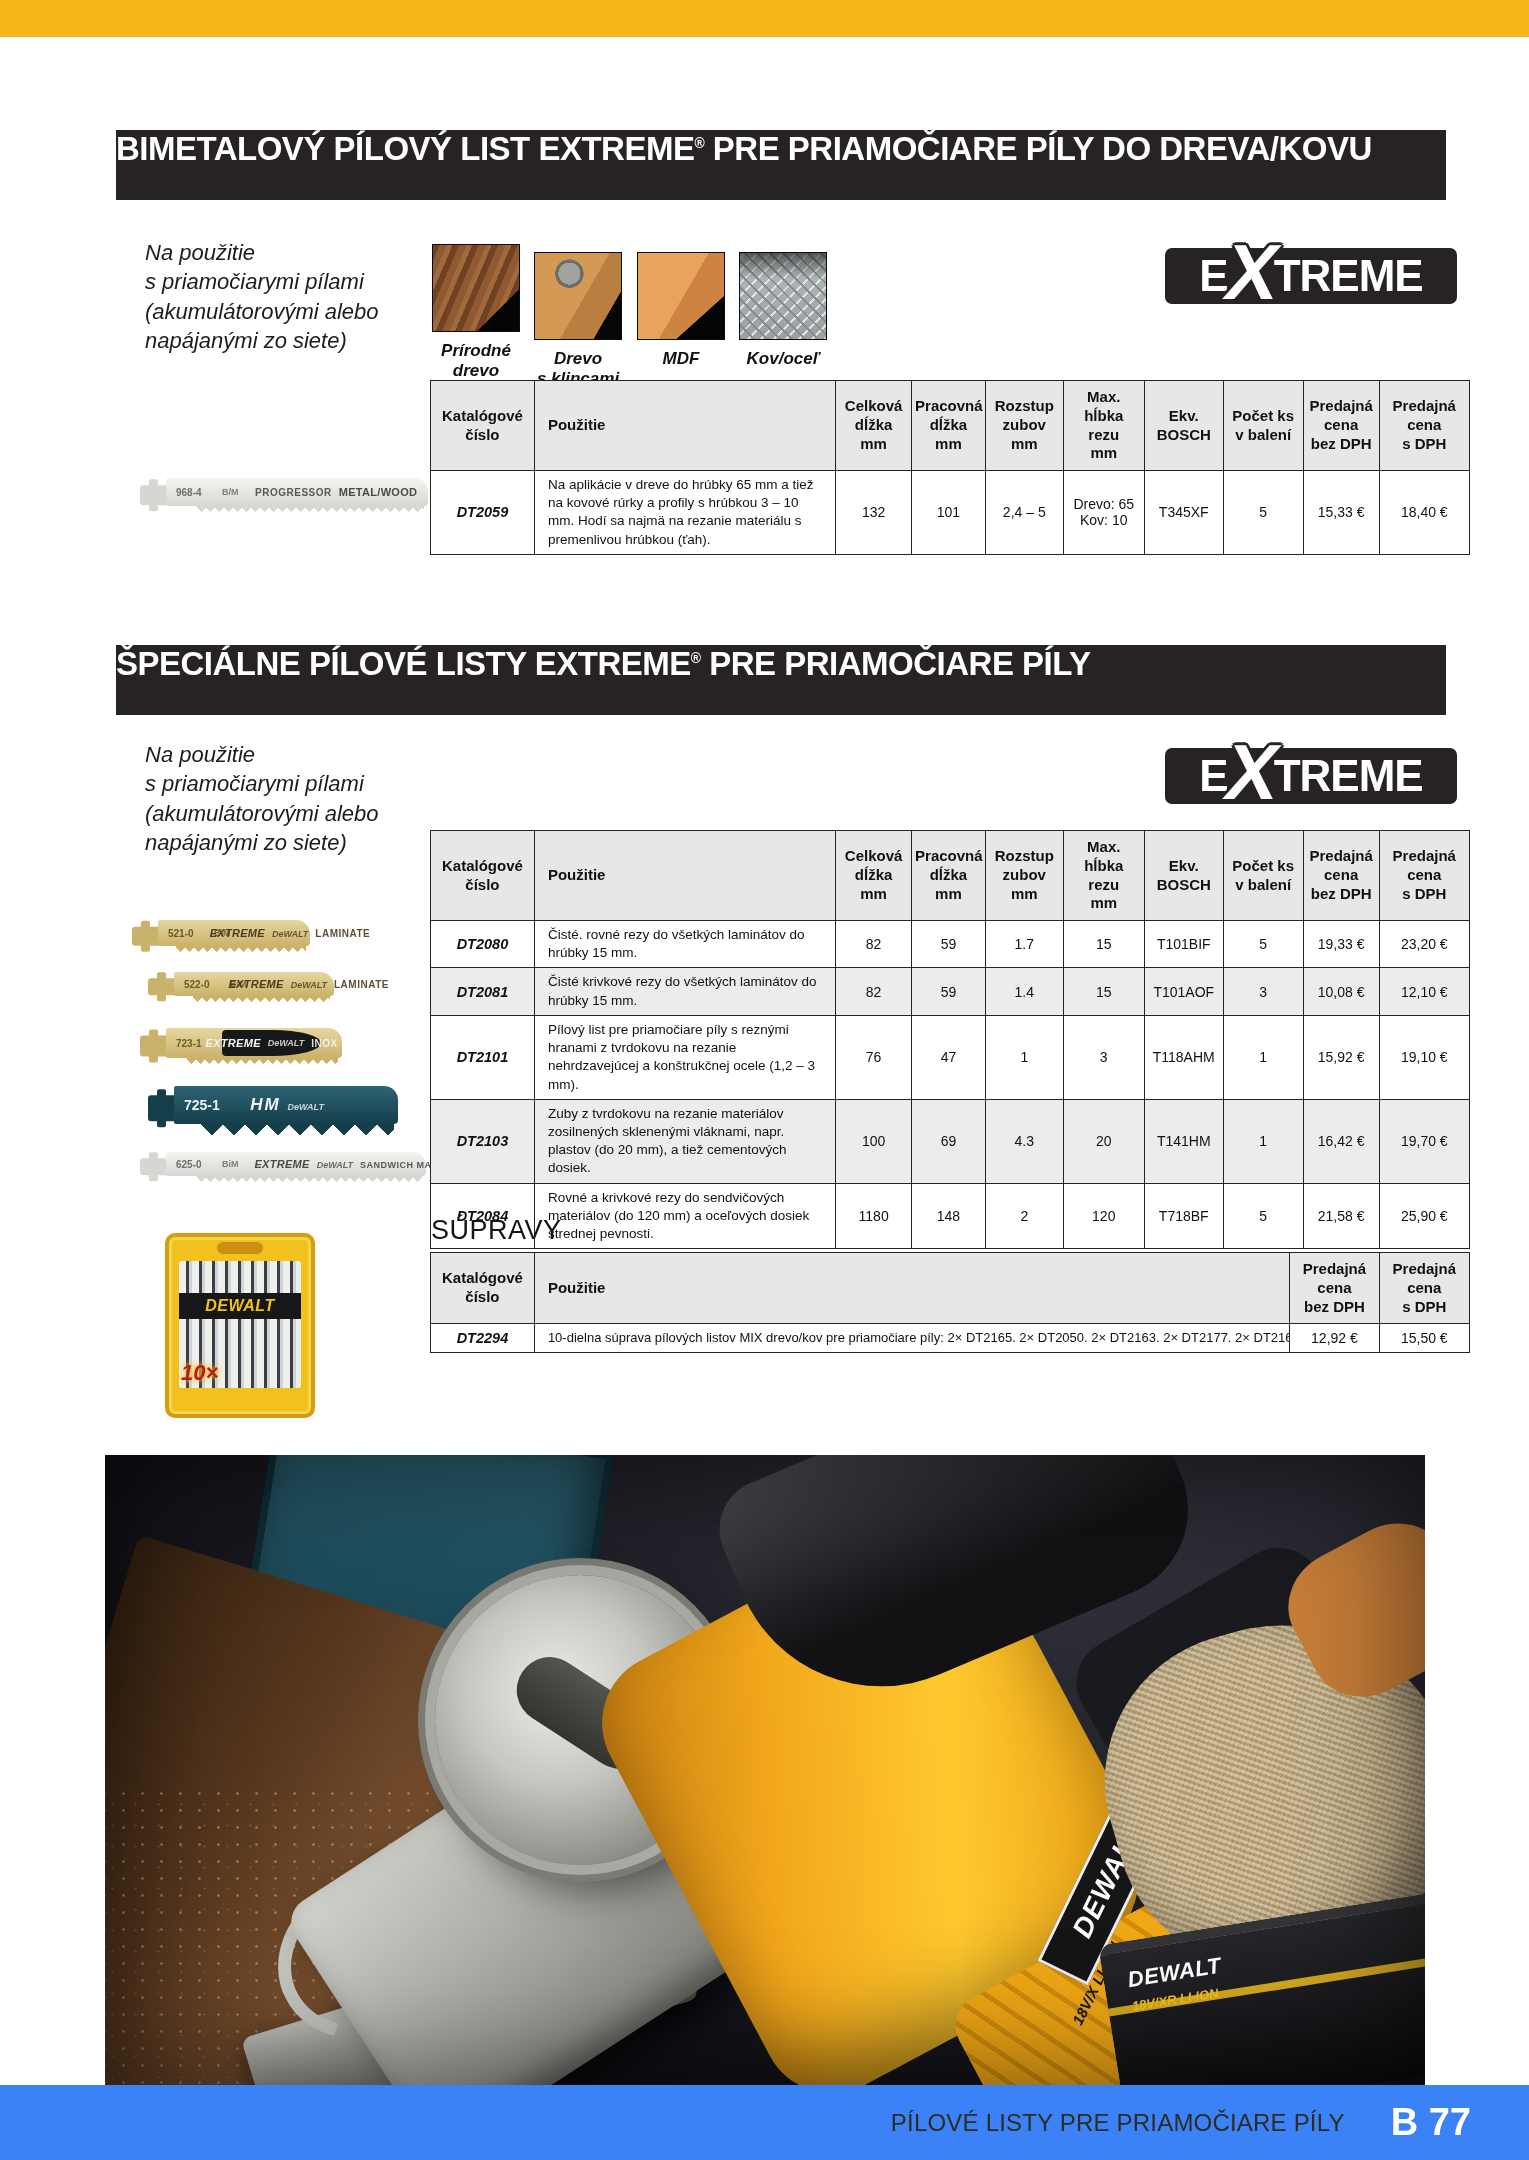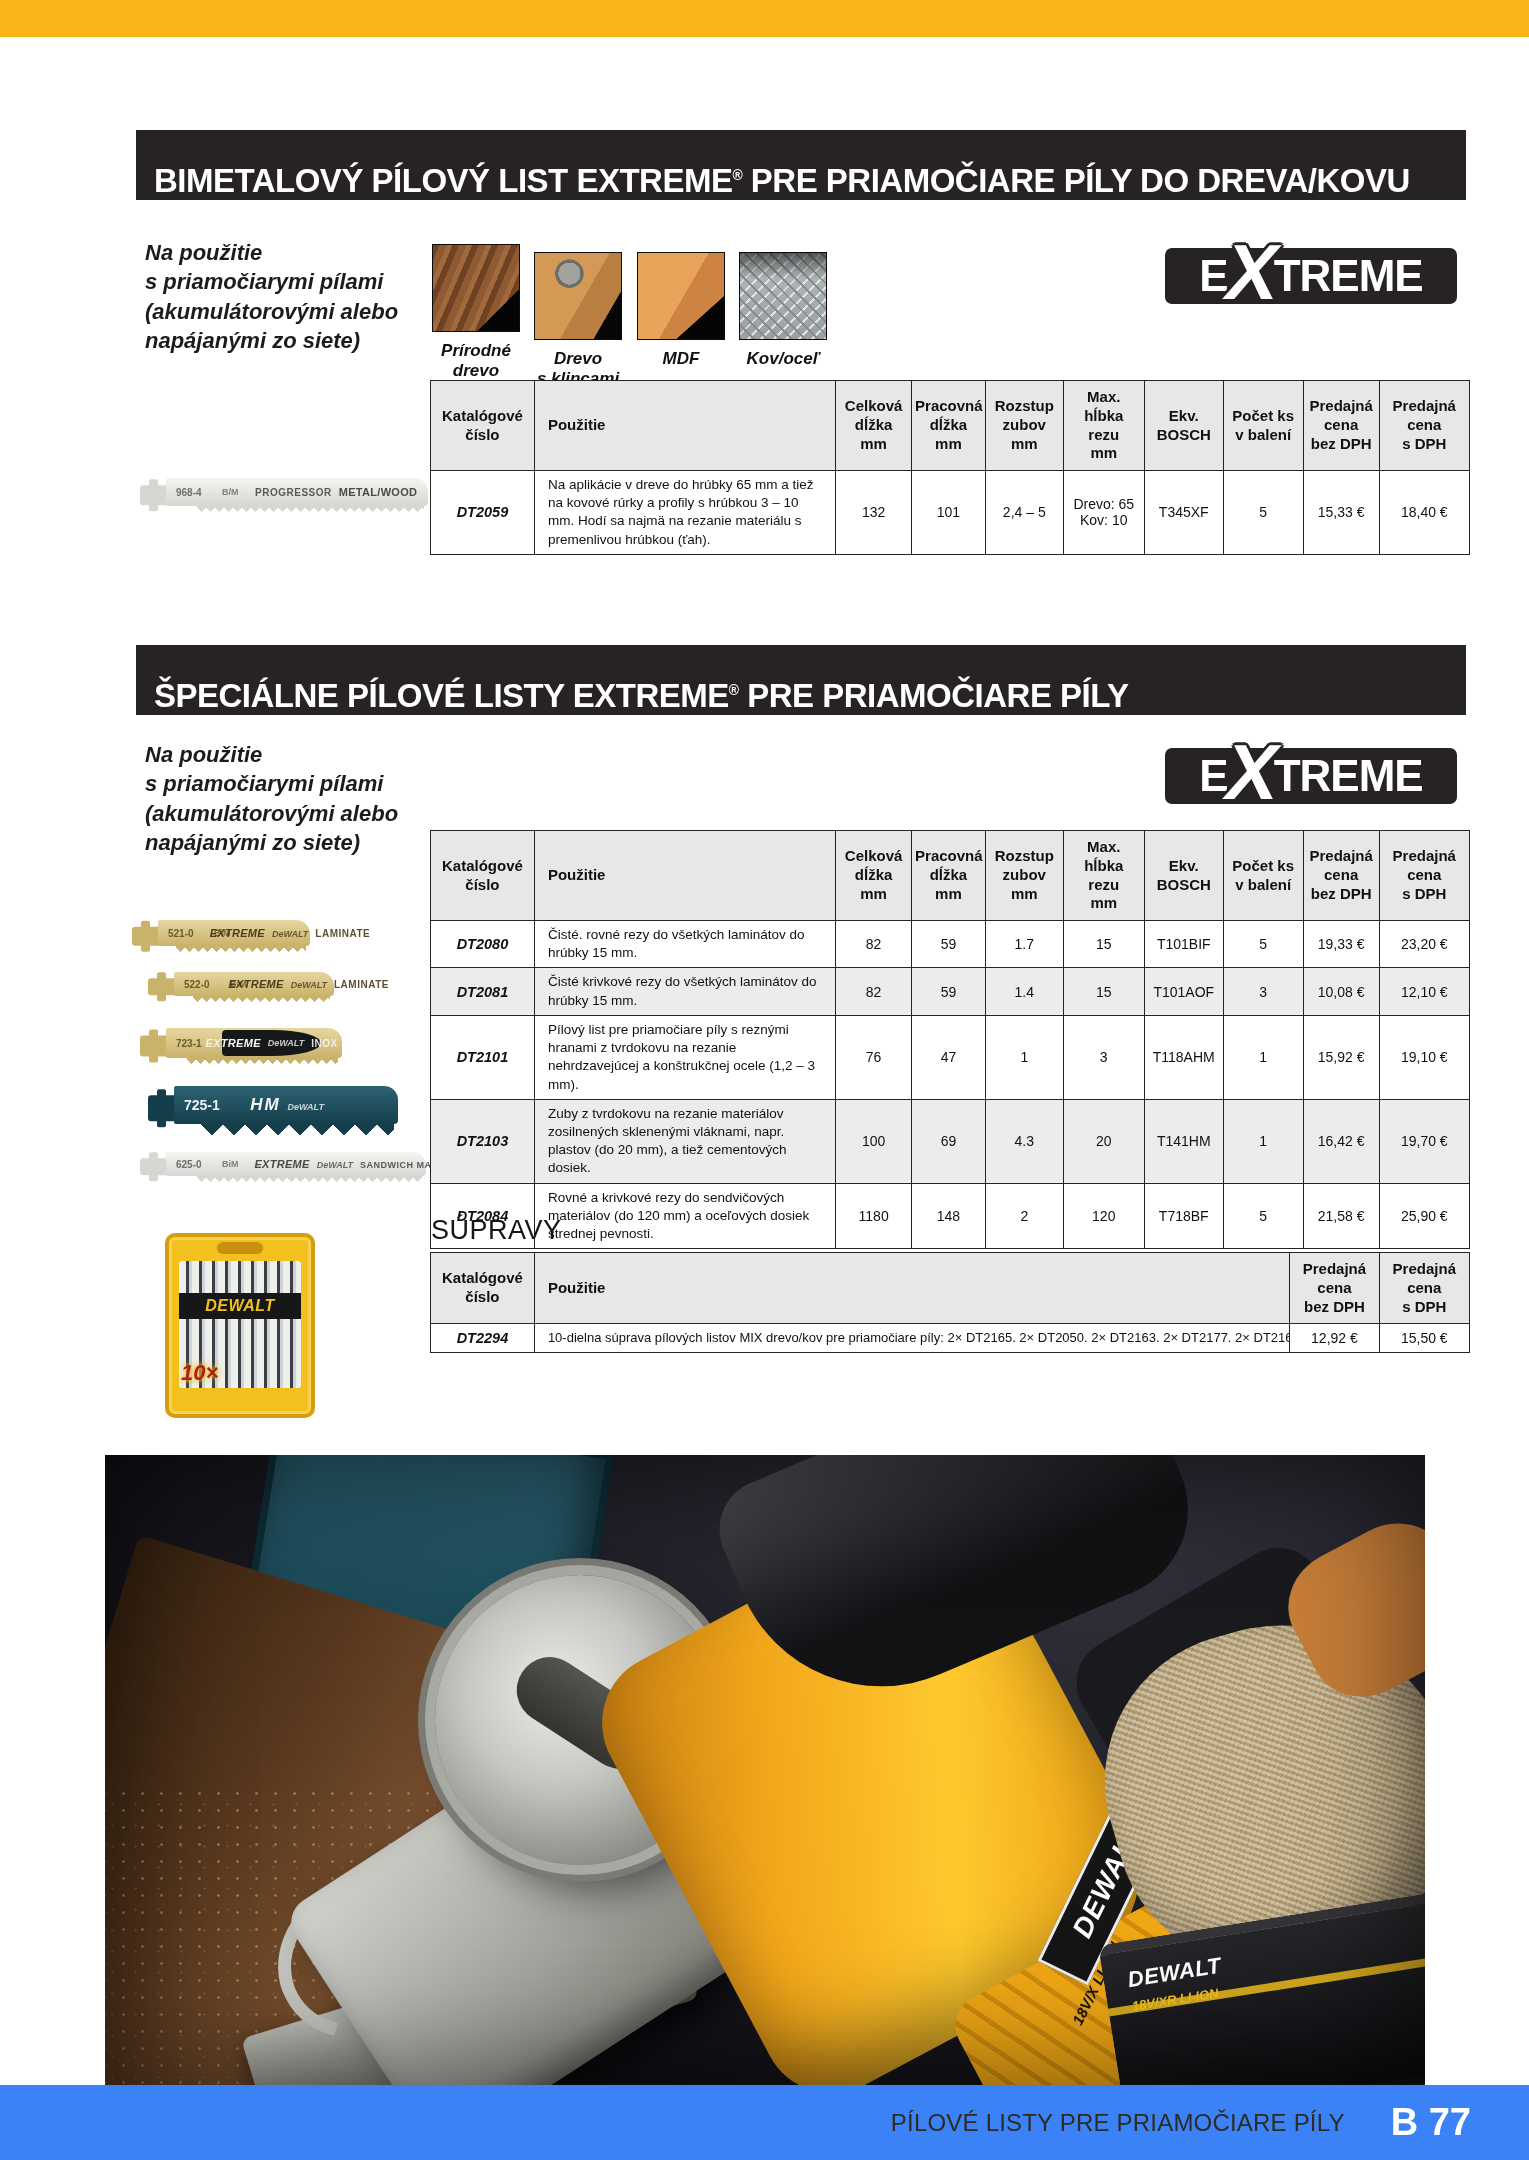--- a/index.html
+++ b/index.html
@@ -8,27 +8,27 @@
   #page { position:relative; width:1529px; height:2160px; background:#fff; overflow:hidden; }
 
   
   .topbar { position:absolute; left:0; top:0; width:1529px; height:37px; background:#F8B519; }
   .footer { position:absolute; left:0; top:2085px; width:1529px; height:75px; background:#3b82f6;
             display:flex; align-items:center; justify-content:flex-end; padding-right:58px; gap:46px; }
   .footer .flabel { font-size:24px; color:#2e2a24; letter-spacing:.2px; }
   .footer .fpage  { font-size:38px; color:#ffffff; font-weight:700; }
 
   
-  .secbar { position:absolute; left:136px; width:1330px; height:70px; background:#272324;
-            display:flex; align-items:flex-end; padding-left:18px; color:#fff; }
+  .secbar { position:absolute; left:116px; width:1330px; height:70px; background:#272324;
+            display:flex; align-items:flex-start; color:#fff; }
   .secbar .t { font-size:33px; font-weight:700; letter-spacing:-.5px; white-space:nowrap; }
   .secbar sup { font-size:.42em; vertical-align:super; }
 
   
-  .usage { position:absolute; left:145px; width:300px; font-size:22px; font-weight:700; font-style:italic;
+  .usage { position:absolute; left:145px; width:300px; font-size:22px; font-weight:400; font-style:italic;
            color:#1c1c1c; line-height:1.34; white-space:pre-line; }
 
   
   .mat { position:absolute; width:104px; text-align:center; }
   .mat .img { width:88px; height:88px; margin:0 auto; border:1px solid #0d0d0d; background:#000; position:relative; overflow:hidden; }
   .mat figcaption { margin-top:9px; font-size:17px; font-weight:700; font-style:italic; line-height:1.18; white-space:pre-line; color:#111; }
   .img-wood    { background: linear-gradient(315deg,#050505 24%, transparent 24.5%),
                  repeating-linear-gradient(113deg,#6f4224 0 6px,#8f5a32 6px 13px,#a06a3c 13px 18px) !important; }
   .img-nails   { background: radial-gradient(circle at 40% 24%, #a3a39e 0 11px, #6e6e68 11px 14px, transparent 14.5px),
                  linear-gradient(300deg,#060606 20%, transparent 20.5%),

